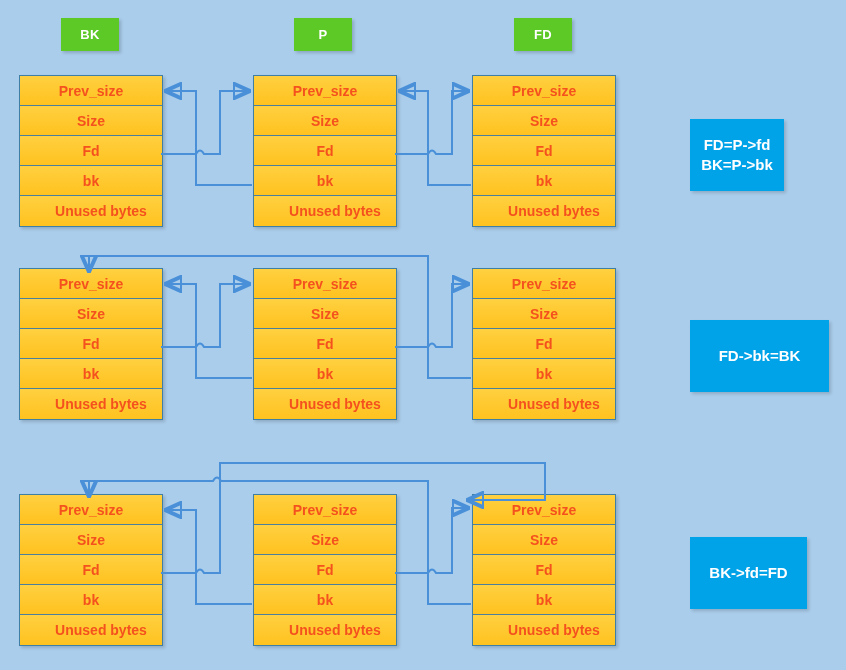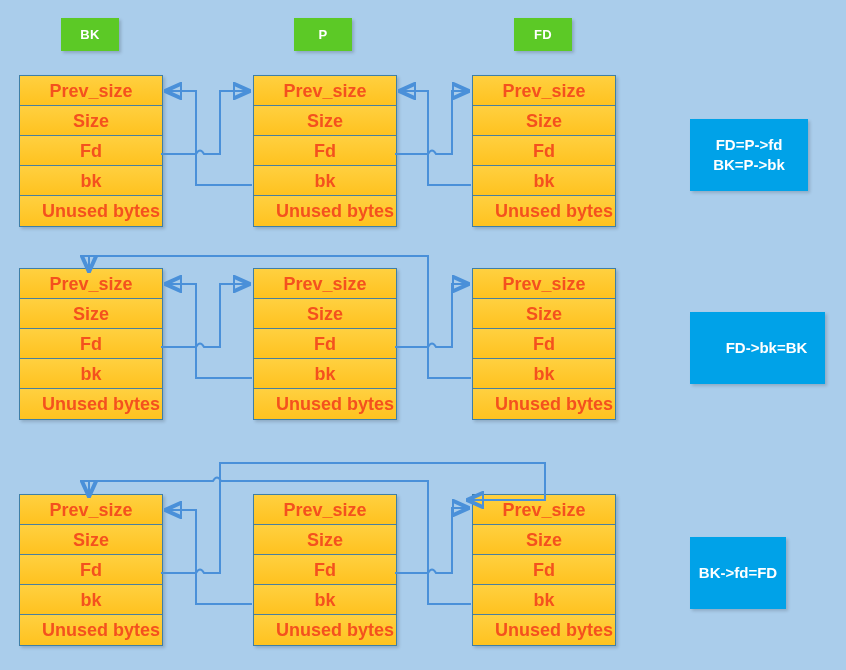--- a/index.html
+++ b/index.html
@@ -30,21 +30,21 @@
     width:142px;
     border:1px solid #3f7fa6;
     box-shadow:2px 2px 3px rgba(0,0,0,.16);
     background:#ffc926;
   }
   .cell{
     height:30px;
     line-height:30px;
     text-align:center;
     color:#f4511e;
-    font-size:18px;
+    font-size:14px;
     font-weight:bold;
     background:linear-gradient(#ffd040,#ffc21f);
     border-bottom:1px solid #4a7f9e;
     box-sizing:border-box;
   }
   .cell:last-child{border-bottom:none;padding-left:20px;}
 
   
   .note{
     position:absolute;
@@ -91,21 +91,21 @@
     <div class="cell">bk</div>
     <div class="cell">Unused bytes</div>
   </div>
   <div class="chunk" style="left:472px;top:75px;">
     <div class="cell">Prev_size</div>
     <div class="cell">Size</div>
     <div class="cell">Fd</div>
     <div class="cell">bk</div>
     <div class="cell">Unused bytes</div>
   </div>
-  <div class="note" style="left:690px;top:119px;width:118px;height:72px;">
+  <div class="note" style="left:690px;top:119px;width:94px;height:72px;">
     <span>FD=P-&gt;fd</span>
     <span>BK=P-&gt;bk</span>
   </div>
 
   <div class="chunk" style="left:19px;top:268px;">
     <div class="cell">Prev_size</div>
     <div class="cell">Size</div>
     <div class="cell">Fd</div>
     <div class="cell">bk</div>
     <div class="cell">Unused bytes</div>
@@ -117,21 +117,21 @@
     <div class="cell">bk</div>
     <div class="cell">Unused bytes</div>
   </div>
   <div class="chunk" style="left:472px;top:268px;">
     <div class="cell">Prev_size</div>
     <div class="cell">Size</div>
     <div class="cell">Fd</div>
     <div class="cell">bk</div>
     <div class="cell">Unused bytes</div>
   </div>
-  <div class="note" style="left:690px;top:312px;width:117px;height:72px;padding-left:18px;">
+  <div class="note" style="left:690px;top:320px;width:139px;height:72px;">
     <span>FD-&gt;bk=BK</span>
   </div>
 
   <div class="chunk" style="left:19px;top:494px;">
     <div class="cell">Prev_size</div>
     <div class="cell">Size</div>
     <div class="cell">Fd</div>
     <div class="cell">bk</div>
     <div class="cell">Unused bytes</div>
   </div>
@@ -142,21 +142,21 @@
     <div class="cell">bk</div>
     <div class="cell">Unused bytes</div>
   </div>
   <div class="chunk" style="left:472px;top:494px;">
     <div class="cell">Prev_size</div>
     <div class="cell">Size</div>
     <div class="cell">Fd</div>
     <div class="cell">bk</div>
     <div class="cell">Unused bytes</div>
   </div>
-  <div class="note" style="left:690px;top:537px;width:96px;height:72px;">
+  <div class="note" style="left:690px;top:537px;width:117px;height:72px;">
     <span>BK-&gt;fd=FD</span>
   </div>
 
   <svg id="wires" viewBox="0 0 846 670">
     <defs>
       <marker id="ah" markerWidth="9" markerHeight="9" refX="8" refY="4.5" orient="auto">
         <path d="M0,0.7 L8.4,4.5 L0,8.3 Z" fill="#4a90d9" stroke="none"></path>
       </marker>
     </defs>
 

